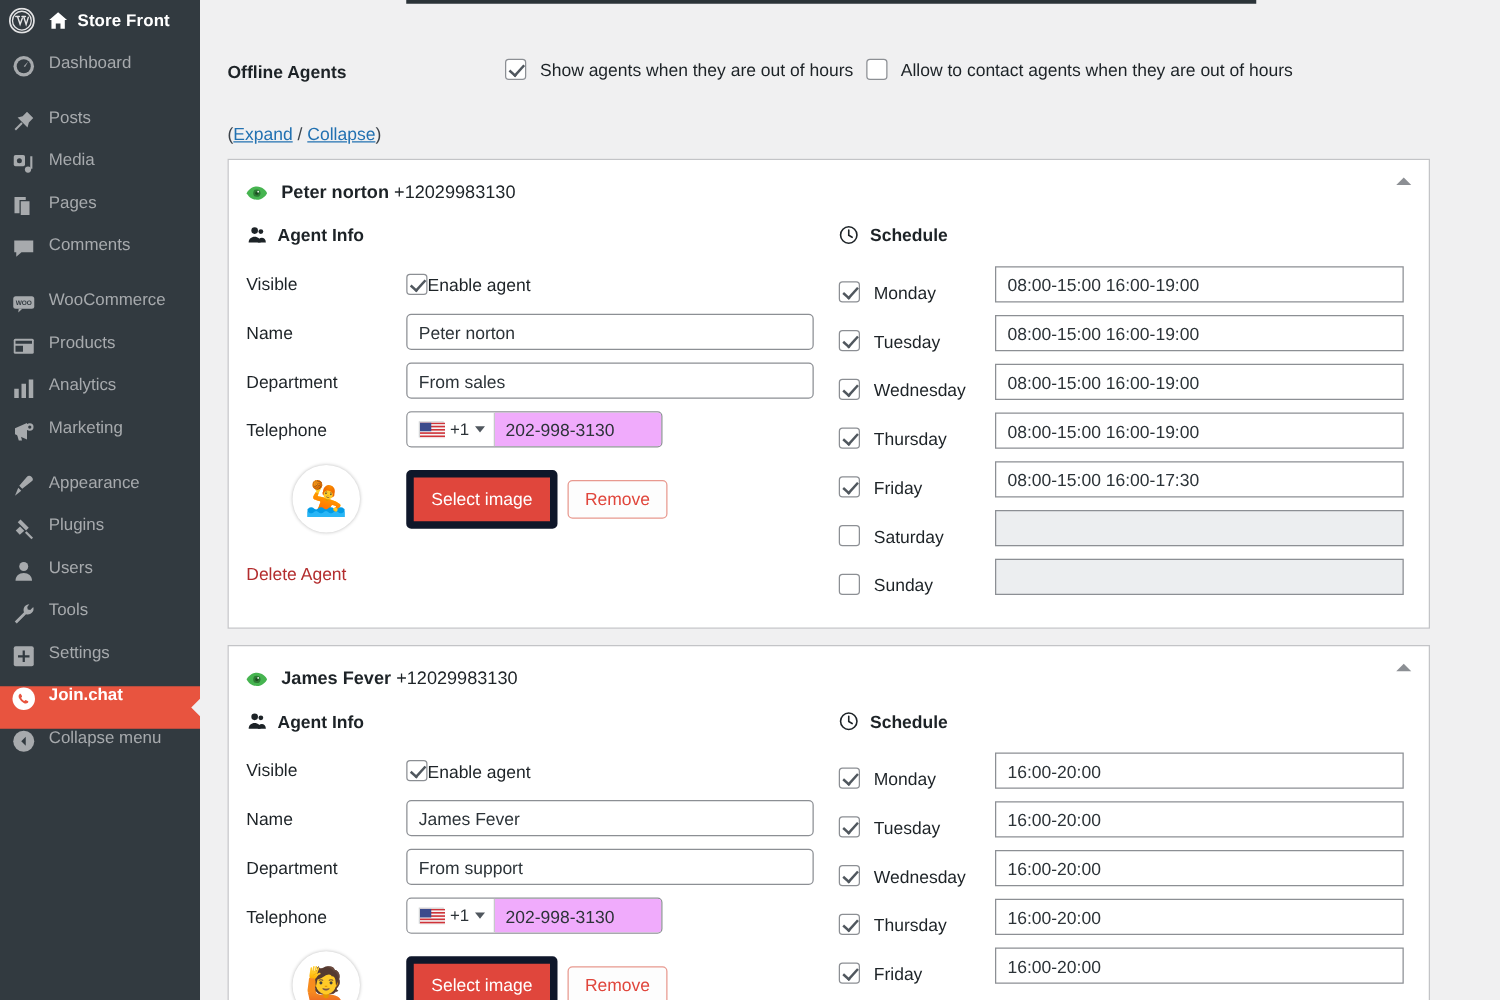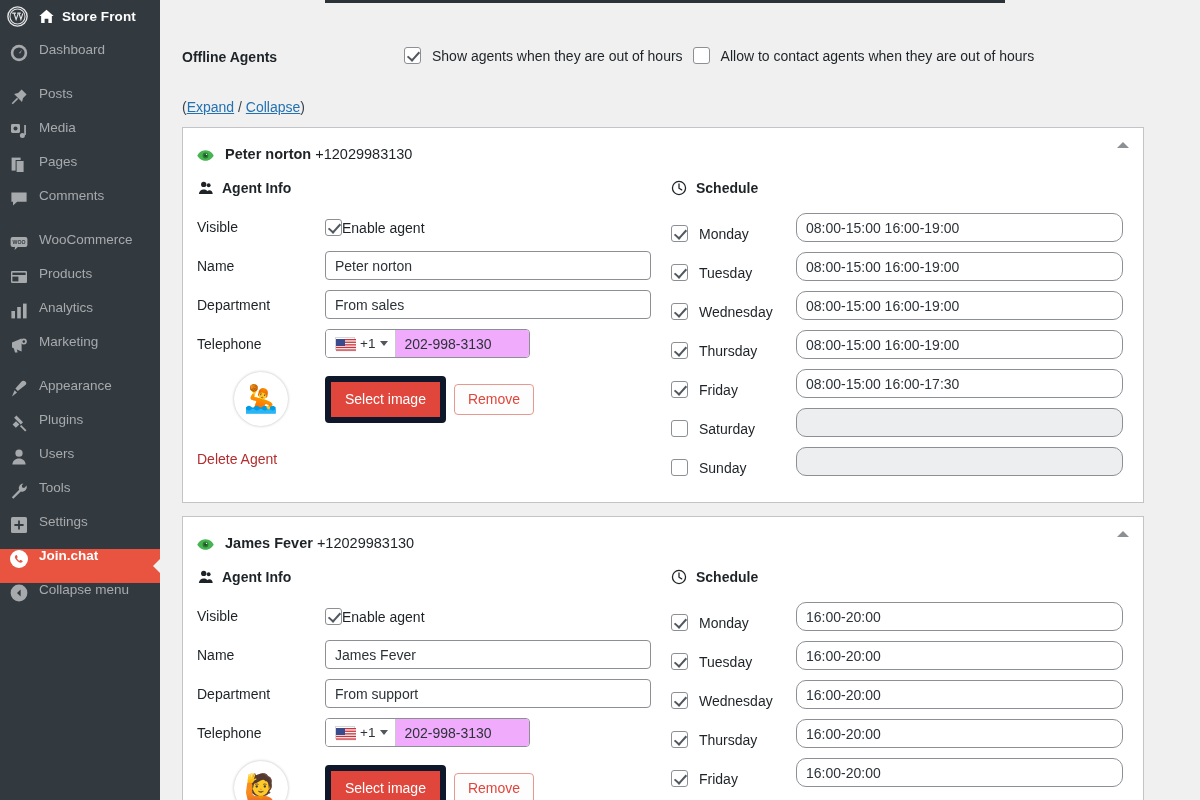--- a/index.html
+++ b/index.html
@@ -196,21 +196,21 @@
     margin-top: 25px; margin-left: 0;
     font-size: 14px; color: #b32d2e; cursor: pointer;
   }
 
   
   .sched-row { display: flex; align-items: flex-end; margin-bottom: 10px; }
   .sched-day { display: flex; align-items: center; gap: 11px; width: 125px; flex: none; }
   .sched-day .sd-text { font-size: 14px; color: #1d2327; }
   .sched-input {
     width: 327px; height: 29px;
-    border: 1px solid #8c8f94; border-radius: 10px;
+    border: 1px solid #8c8f94; border-radius: 0;
     background: #ffffff; color: #2c3338;
     font-family: "Liberation Sans", sans-serif; font-size: 14px;
     padding: 0 9px;
   }
   .sched-input.disabled { background: #eceef0; color: #8c8f94; }
 </style>
 </head>
 <body>
 
 <div id="app">

